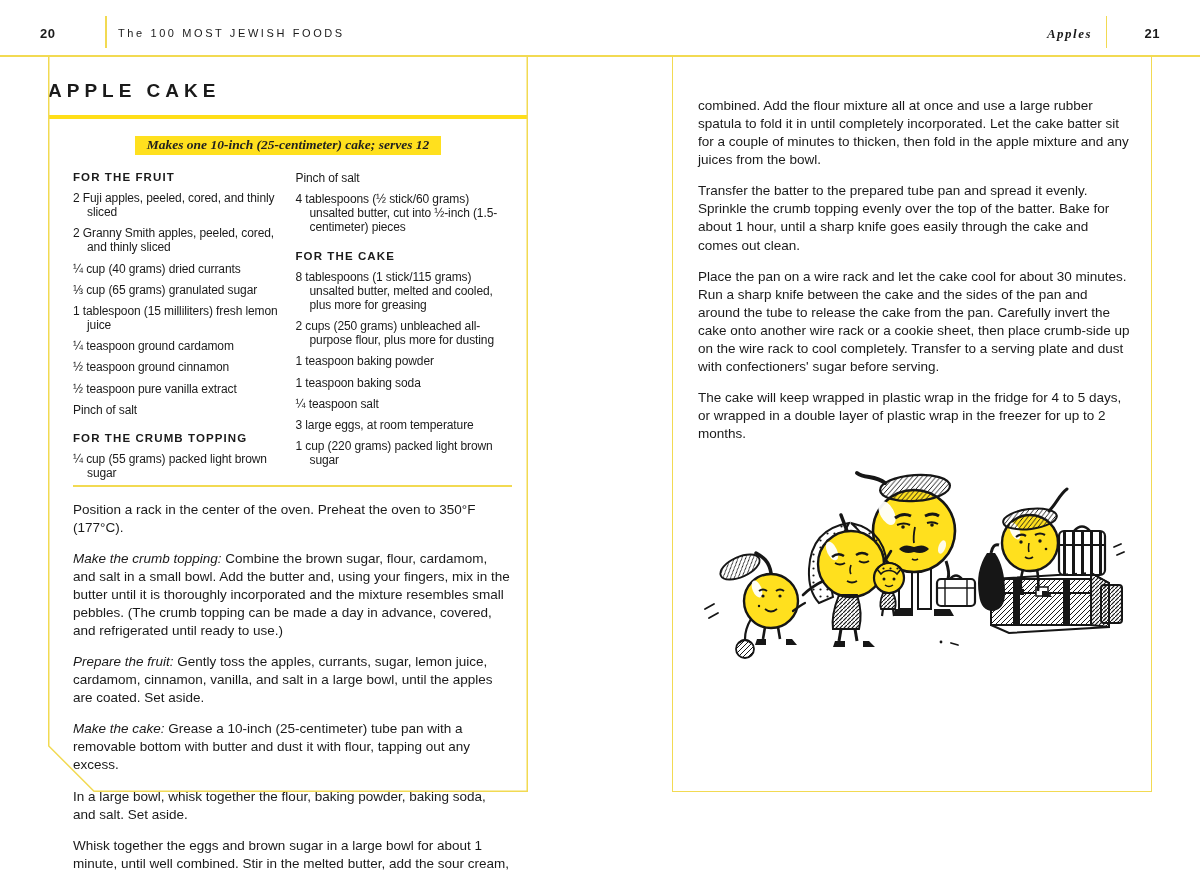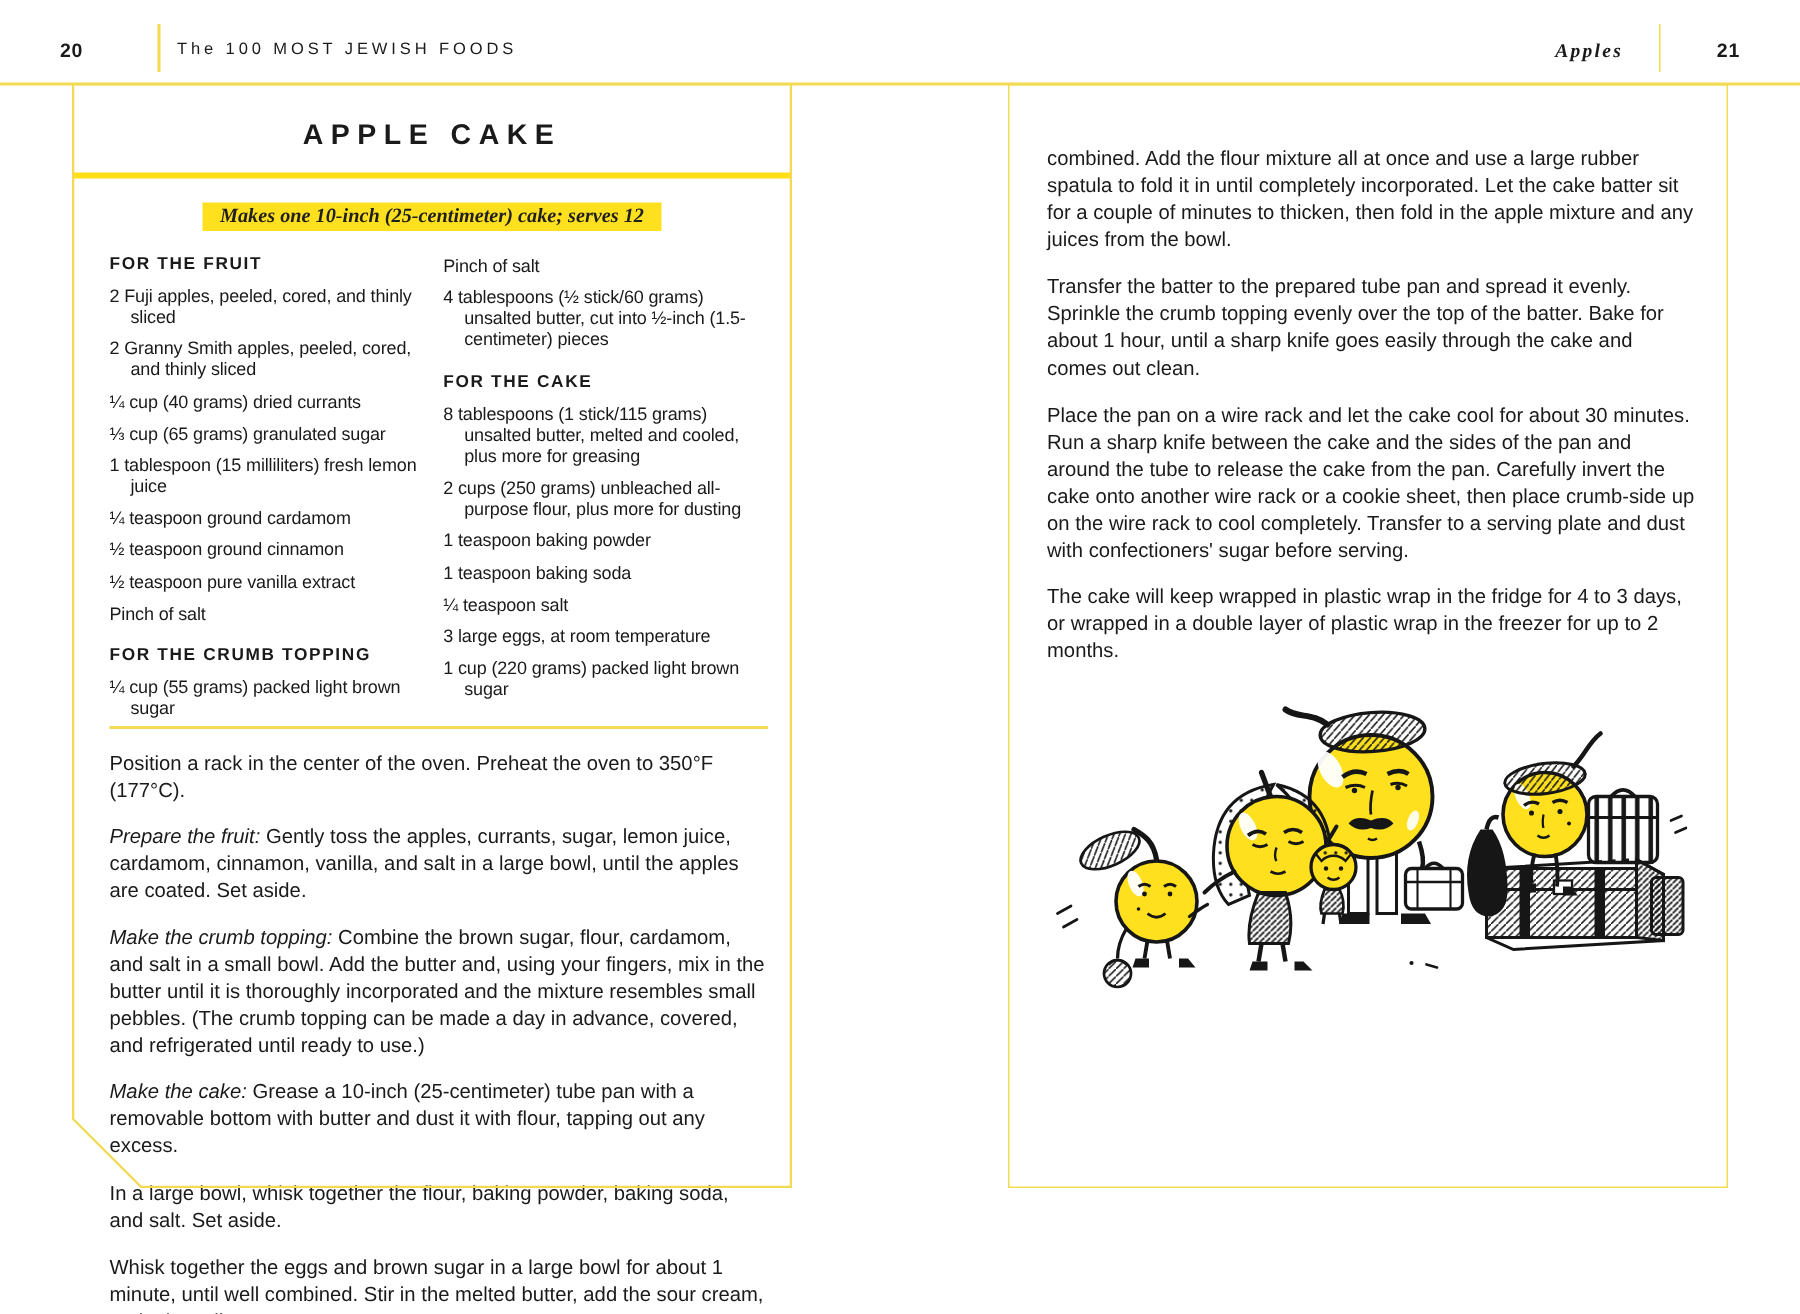--- a/index.html
+++ b/index.html
@@ -14,35 +14,35 @@
   .folio-left{left:40px;}
   .folio-right{right:40px;}
   .head-tick{position:absolute;top:16px;width:1.5px;height:32px;background:#F2DA52;}
   .tick-left{left:105px;}
   .tick-right{right:93px;}
   .book-title{
     position:absolute;top:27px;left:118px;font-size:11px;font-weight:normal;
     letter-spacing:2.6px;
   }
   .chapter-name{
-    position:absolute;top:26px;right:118px;font-family:"Liberation Serif",serif;
+    position:absolute;top:26px;right:108px;font-family:"Liberation Serif",serif;
     font-style:italic;font-weight:bold;font-size:13px;letter-spacing:1.5px;
   }
   .head-rule{position:absolute;top:55px;left:0;width:1200px;height:1.5px;background:#F2DA52;}
 
   
   .page{position:absolute;top:56px;height:736px;width:480px;}
   .page-left{left:48px;}
   .page-right{left:672px;}
   .frame-svg{position:absolute;left:0;top:0;width:480px;height:736px;pointer-events:none;}
   .page-right-frame{border:1.5px solid #F2DA52;box-sizing:border-box;}
 
   
   .recipe-title{
-    text-align:center;padding-top:24px;font-size:19px;font-weight:bold;letter-spacing:5px;
+    padding-top:24px;font-size:19px;font-weight:bold;letter-spacing:5px;
   }
   .title-rule{height:4px;background:#FFDE17;margin-top:13px;}
   .yield-row{text-align:center;margin-top:16px;}
   .yield-bar{
     display:inline-block;background:#FFE01E;color:#1f1f1f;
     font-family:"Liberation Serif",serif;font-style:italic;font-weight:bold;
     font-size:13.5px;padding:1px 12px 2px;
   }
 
   
@@ -120,34 +120,34 @@
       <div class="ing">3 large eggs, at room temperature</div>
       <div class="ing">1 cup (220 grams) packed light brown sugar</div>
 
     </div>
   </div>
 
   <div class="method-rule"></div>
 
   <div class="method">
     <p class="body-p"><i></i><span>Position a rack in the center of the oven. Preheat the oven to 350°F (177°C).</span></p>
+    <p class="body-p"><i>Make the crumb topping:</i><span> Combine the brown sugar, flour, cardamom, and salt in a small bowl. Add the butter and, using your fingers, mix in the butter until it is thoroughly incorporated and the mixture resembles small pebbles. (The crumb topping can be made a day in advance, covered, and refrigerated until ready to use.)</span></p>
     <p class="body-p"><i>Prepare the fruit:</i><span> Gently toss the apples, currants, sugar, lemon juice, cardamom, cinnamon, vanilla, and salt in a large bowl, until the apples are coated. Set aside.</span></p>
-    <p class="body-p"><i>Make the crumb topping:</i><span> Combine the brown sugar, flour, cardamom, and salt in a small bowl. Add the butter and, using your fingers, mix in the butter until it is thoroughly incorporated and the mixture resembles small pebbles. (The crumb topping can be made a day in advance, covered, and refrigerated until ready to use.)</span></p>
     <p class="body-p"><i>Make the cake:</i><span> Grease a 10-inch (25-centimeter) tube pan with a removable bottom with butter and dust it with flour, tapping out any excess.</span></p>
     <p class="body-p"><i></i><span>In a large bowl, whisk together the flour, baking powder, baking soda, and salt. Set aside.</span></p>
     <p class="body-p"><i></i><span>Whisk together the eggs and brown sugar in a large bowl for about 1 minute, until well combined. Stir in the melted butter, add the sour cream, and mix until</span></p>
   </div>
 </div>
 
 <div class="page page-right page-right-frame">
   <div class="rp-text">
     <p class="body-p">combined. Add the flour mixture all at once and use a large rubber spatula to fold it in until completely incorporated. Let the cake batter sit for a couple of minutes to thicken, then fold in the apple mixture and any juices from the bowl.</p>
     <p class="body-p">Transfer the batter to the prepared tube pan and spread it evenly. Sprinkle the crumb topping evenly over the top of the batter. Bake for about 1 hour, until a sharp knife goes easily through the cake and comes out clean.</p>
     <p class="body-p">Place the pan on a wire rack and let the cake cool for about 30 minutes. Run a sharp knife between the cake and the sides of the pan and around the tube to release the cake from the pan. Carefully invert the cake onto another wire rack or a cookie sheet, then place crumb-side up on the wire rack to cool completely. Transfer to a serving plate and dust with confectioners' sugar before serving.</p>
-    <p class="body-p">The cake will keep wrapped in plastic wrap in the fridge for 4 to 3 days, or wrapped in a double layer of plastic wrap in the freezer for up to 2 months.</p>
+    <p class="body-p">The cake will keep wrapped in plastic wrap in the fridge for 4 to 5 days, or wrapped in a double layer of plastic wrap in the freezer for up to 2 months.</p>
   </div>
 
   <svg class="illo" viewBox="0 0 426 214">
     <defs>
       <pattern id="hatch" width="5" height="5" patternUnits="userSpaceOnUse">
         <path d="M0,5 L5,0" stroke="#161616" stroke-width="1"></path>
       </pattern>
       <pattern id="hatch2" width="4" height="4" patternUnits="userSpaceOnUse">
         <path d="M0,4 L4,0" stroke="#161616" stroke-width="1.2"></path>
       </pattern>

